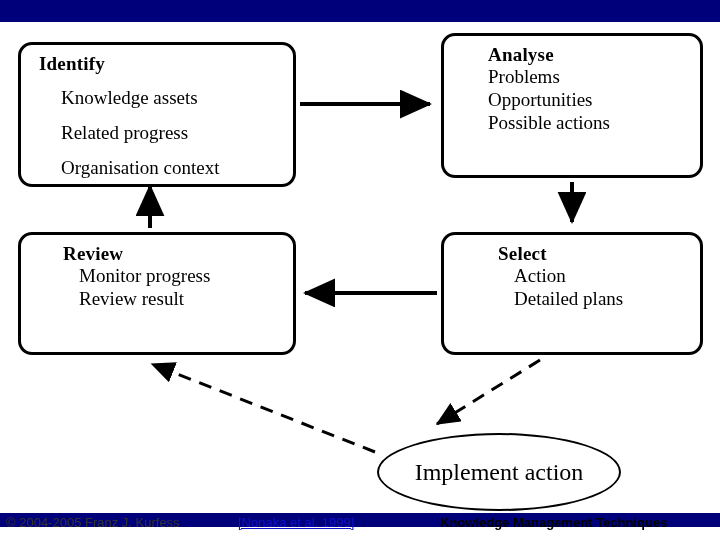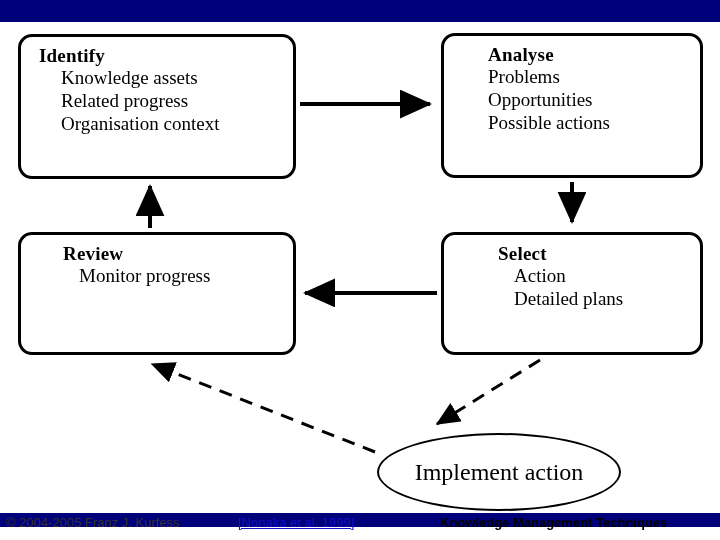--- a/index.html
+++ b/index.html
@@ -61,32 +61,32 @@
     line-height: 1.18;
     letter-spacing: 0.2px;
   }
   .box-line {
     font-size: 19px;
     line-height: 1.2;
     padding-left: 16px;
     white-space: nowrap;
   }
 
-  #box-identify { left: 18px;  top: 34px;  width: 278px; height: 145px; }
+  #box-identify { left: 18px;  top: 42px;  width: 278px; height: 145px; }
   #box-analyse  { left: 441px; top: 33px;  width: 262px; height: 145px; }
   #box-review   { left: 18px;  top: 232px; width: 278px; height: 123px; }
   #box-select   { left: 441px; top: 232px; width: 262px; height: 123px; }
 
   #box-analyse .box-title { padding-left: 26px; }
   #box-analyse .box-line  { padding-left: 26px; }
   #box-select .box-title  { padding-left: 36px; }
   #box-select .box-line   { padding-left: 52px; }
   #box-review .box-title  { padding-left: 24px; }
   #box-review .box-line   { padding-left: 40px; }
-  #box-identify .box-line { padding-left: 22px; }
+  #box-identify .box-line { padding-left: 22px; margin-top: 12px; }
 
   
   #ellipse {
     position: absolute;
     left: 377px;
     top: 433px;
     width: 240px;
     height: 74px;
     border: 2px solid #000000;
     border-radius: 50%;
@@ -177,20 +177,21 @@
   <div class="box" id="box-analyse">
     <div class="box-title">Analyse</div>
     <div class="box-line">Problems</div>
     <div class="box-line">Opportunities</div>
     <div class="box-line">Possible actions</div>
   </div>
 
   <div class="box" id="box-review">
     <div class="box-title">Review</div>
     <div class="box-line">Monitor progress</div>
+    <div class="box-line">Review result</div>
   </div>
 
   <div class="box" id="box-select">
     <div class="box-title">Select</div>
     <div class="box-line">Action</div>
     <div class="box-line">Detailed plans</div>
   </div>
 
   <div id="ellipse">
     <span class="ellipse-label">Implement action</span>

